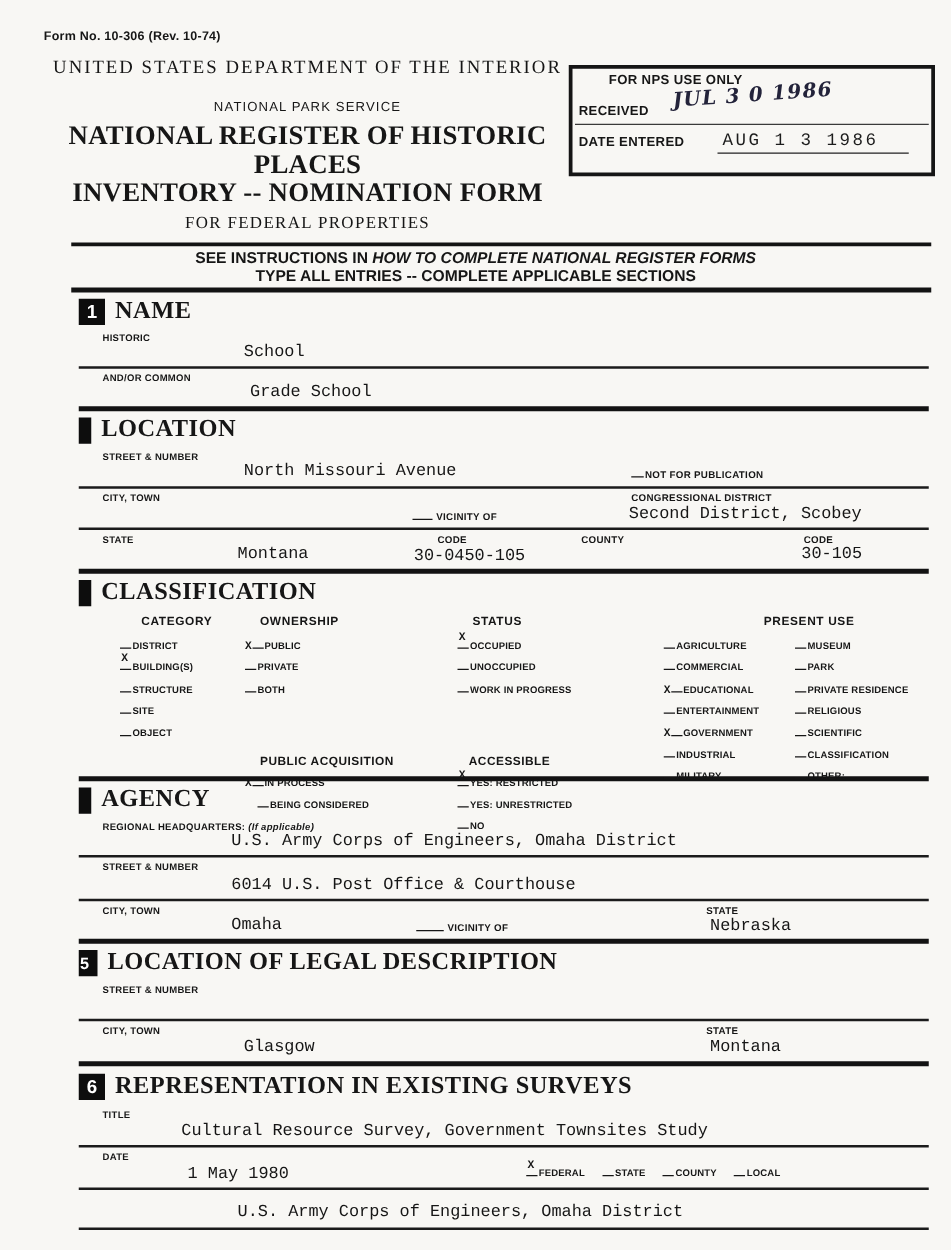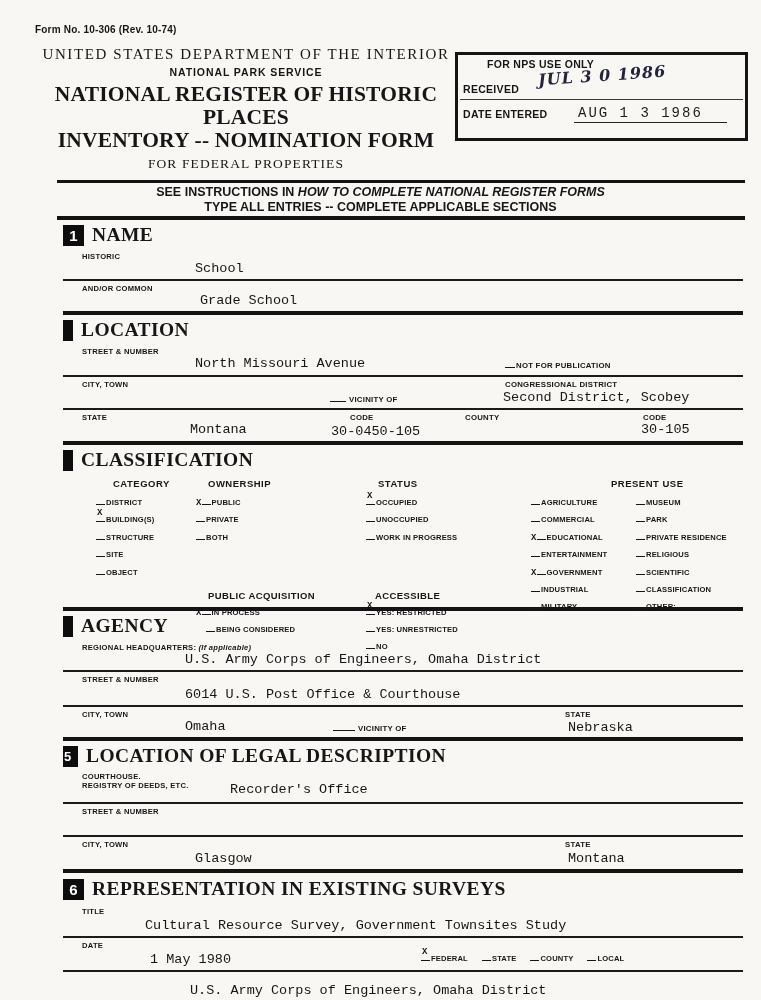--- a/index.html
+++ b/index.html
@@ -2,21 +2,21 @@
 <html><head>
 <meta charset="utf-8">
 <style>
   html,body{margin:0;padding:0;background:#e9e8e4;}
   .page{position:relative;width:761px;height:1000px;background:#f8f7f4;color:#161616;
         font-family:"Liberation Sans",sans-serif;overflow:hidden;}
   
   .form-no{position:absolute;left:35px;top:24px;font-size:10px;font-weight:bold;letter-spacing:.2px;}
   .hdr{width:452px;margin-left:20px;padding-top:46px;text-align:center;}
   .dept{font-family:"Liberation Serif",serif;font-size:15px;letter-spacing:1.6px;}
-  .npsline{font-weight:bold;font-size:10.5px;letter-spacing:.9px;margin-top:3px;}
+  .npsline{font-weight:normal;font-size:10.5px;letter-spacing:.9px;margin-top:17px;}
   .bigtitle{font-family:"Liberation Serif",serif;font-weight:bold;font-size:21.5px;line-height:23px;margin-top:5px;letter-spacing:.2px;}
   .subtitle{font-family:"Liberation Serif",serif;font-size:13.5px;letter-spacing:1.1px;margin-top:4px;}
   
   .npsbox{position:absolute;left:455px;top:52px;width:287px;height:83px;border:3px solid #151515;}
   .npshead{font-weight:bold;font-size:10.5px;letter-spacing:.3px;padding:3px 0 0 5px;margin-left:24px;}
   .npsrow1{position:relative;height:29px;border-bottom:1.5px solid #3a3a3a;margin:0 2px;}
   .received-label{position:absolute;left:3px;top:13px;font-weight:bold;font-size:10.5px;letter-spacing:.3px;}
   .received-value{position:absolute;left:78px;top:-4px;font-family:"DejaVu Serif",serif;font-style:italic;
                   font-weight:bold;font-size:16px;letter-spacing:1px;transform:rotate(-4deg);color:#23233a;}
   .npsrow2{position:relative;height:26px;}
@@ -212,27 +212,20 @@
     <div class="rabs" style="left:270px;top:16px"><span class="bl3" style="width:22px"></span><span>VICINITY OF</span></div>
     <div class="rabs" style="left:502px;top:3px">STATE</div>
     <div class="vabs" style="left:505px;top:13px">Nebraska</div>
   </div>
 
   <div class="bar"></div>
   <div class="sechead">
     <span class="sn clip">5</span>
     <span class="sectitle">LOCATION OF LEGAL DESCRIPTION</span>
   </div>
-  <div class="frow" style="min-height:32px">
-    <div class="fl fl2l">
-      <div>COURTHOUSE.</div>
-      <div>REGISTRY OF DEEDS, ETC.</div>
-    </div>
-    <div class="vabs" style="left:167px;top:12px">Recorder's Office</div>
-  </div>
   <div class="frow" style="min-height:31px">
     <div class="fl">STREET &amp; NUMBER</div>
   </div>
   <div class="frow" style="min-height:29px;border-bottom:none">
     <div class="fl">CITY, TOWN</div>
     <div class="fv" style="padding-top:3px">Glasgow</div>
     <div class="rabs" style="left:502px;top:3px">STATE</div>
     <div class="vabs" style="left:505px;top:14px">Montana</div>
   </div>
 

